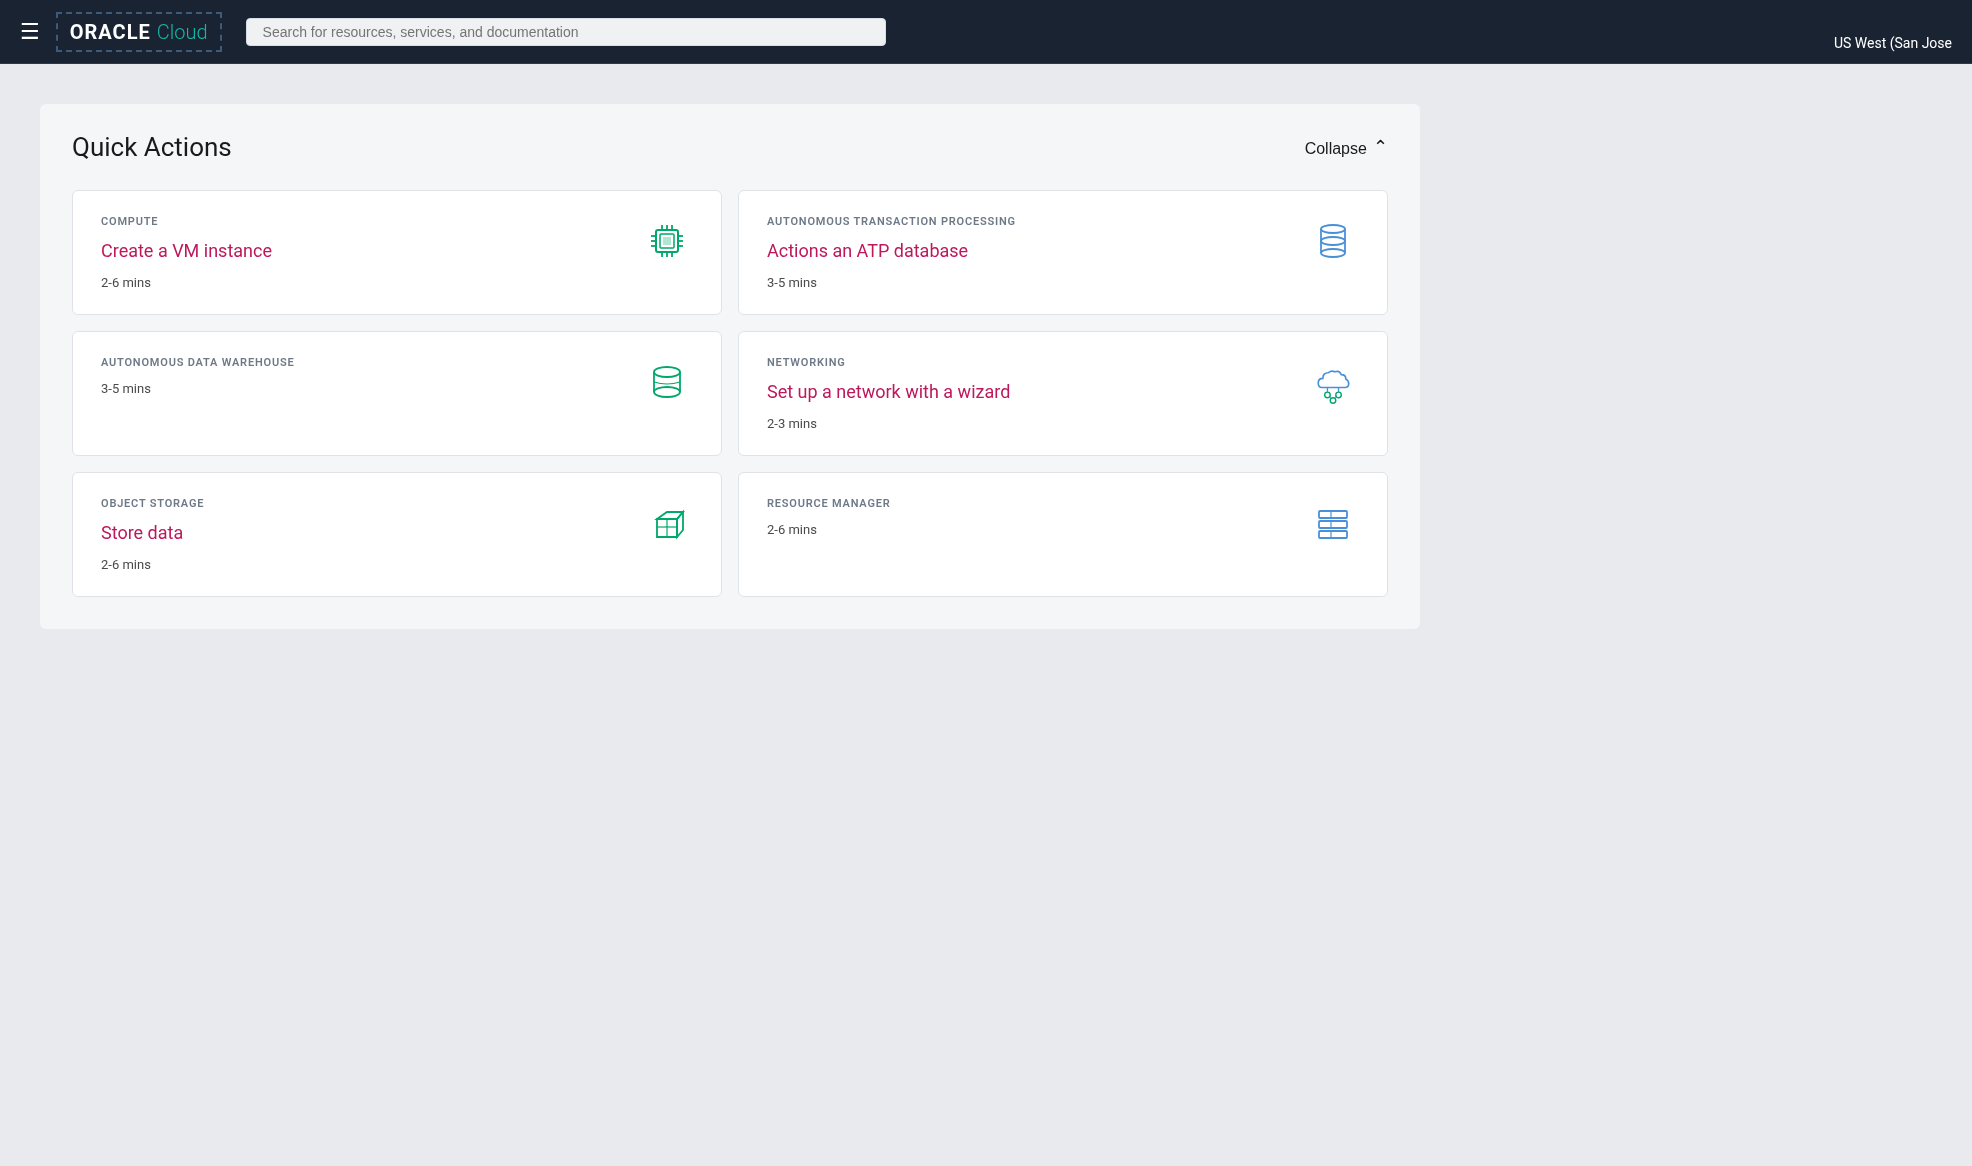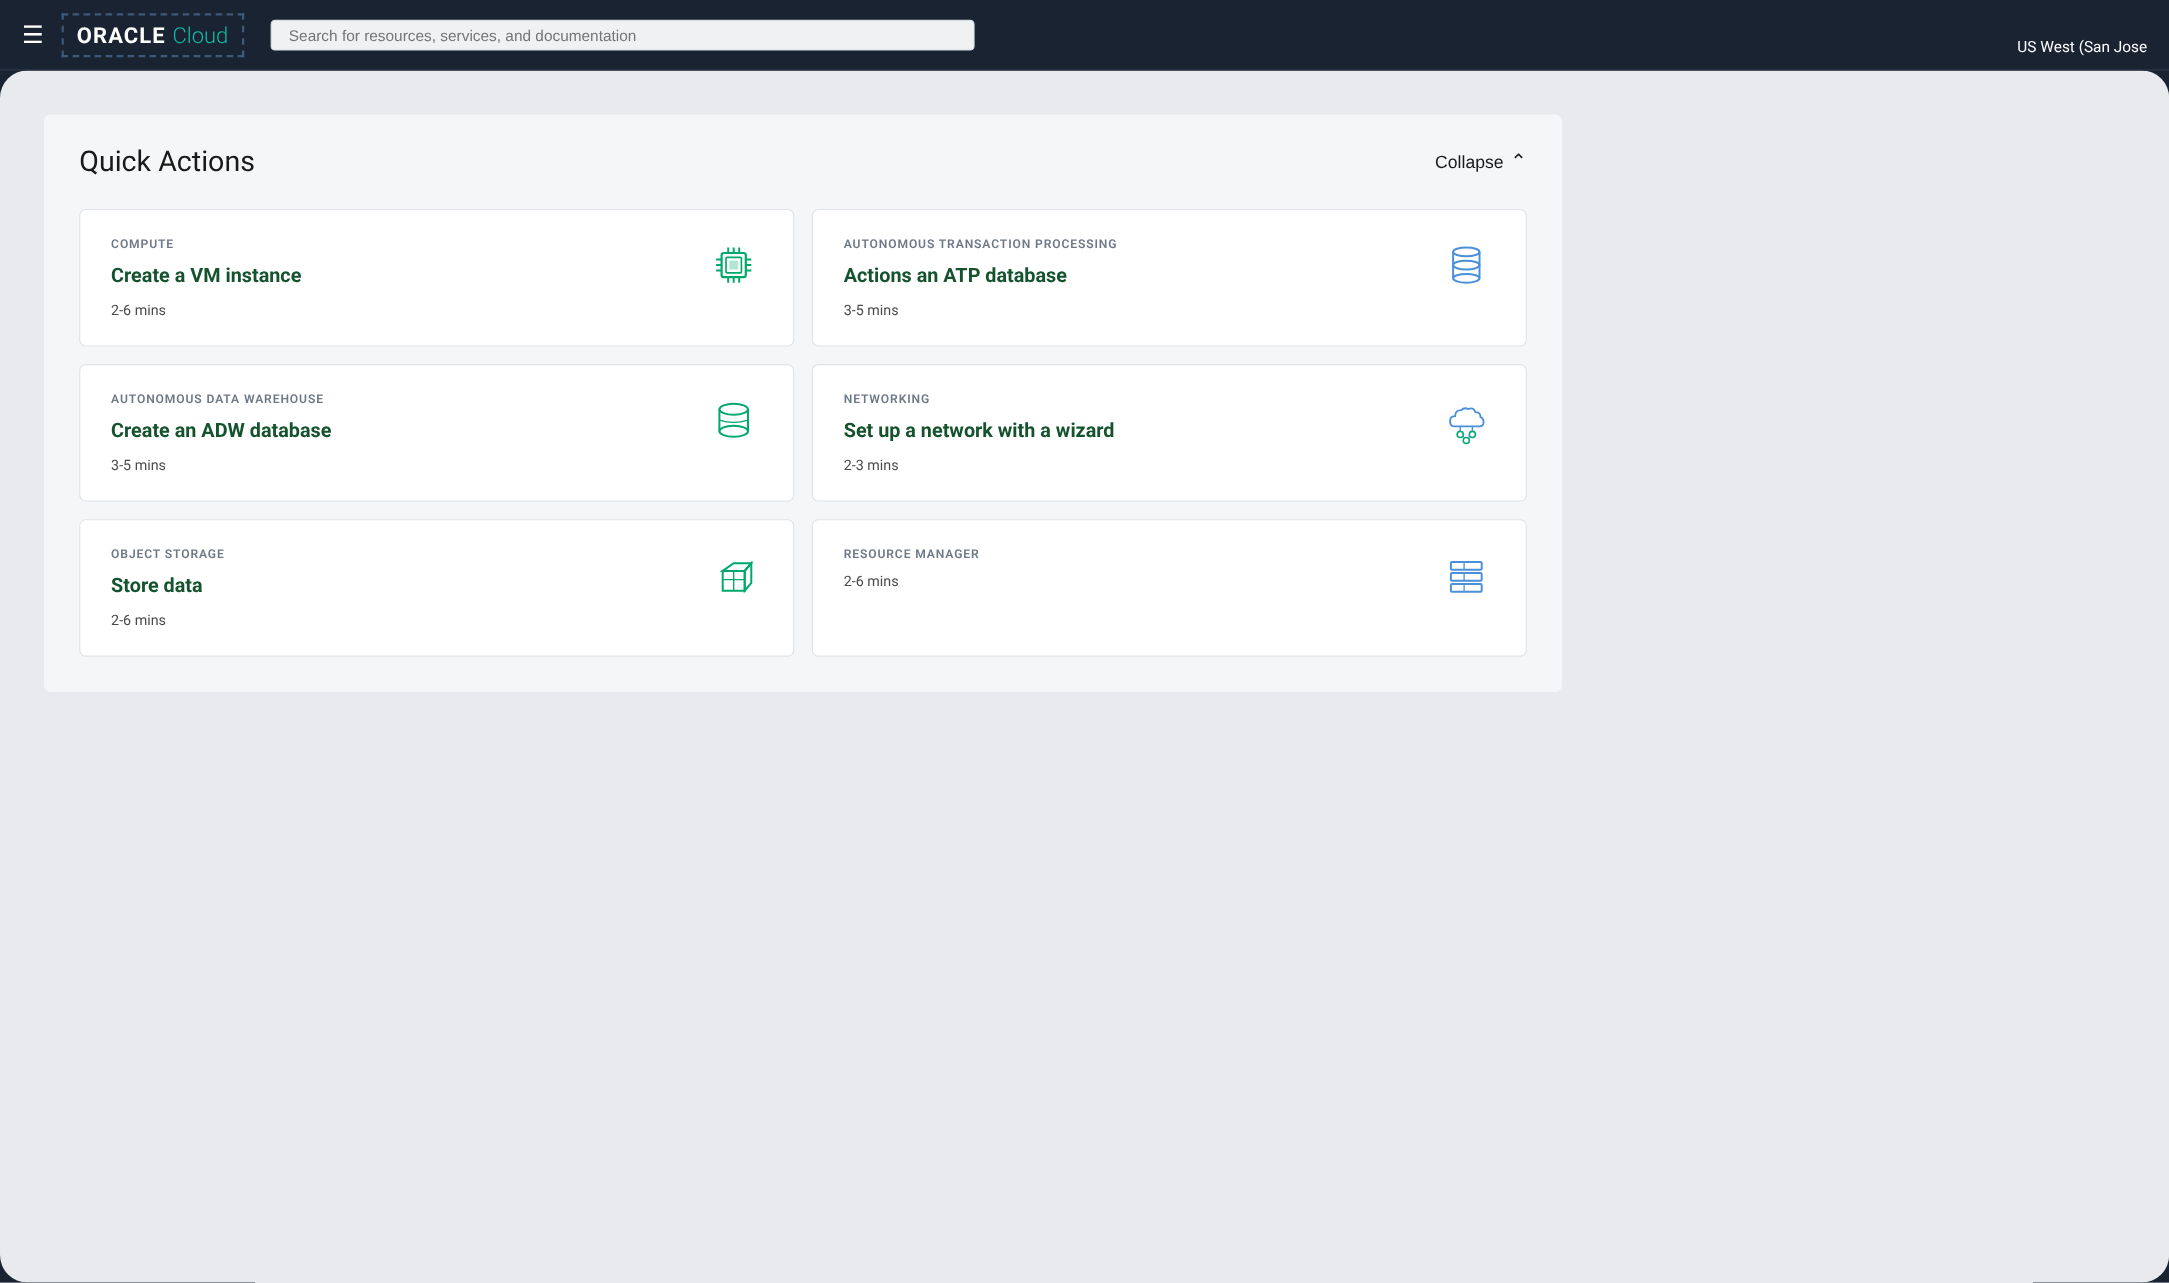--- a/index.html
+++ b/index.html
@@ -77,21 +77,20 @@
       font-size: 14px;
       white-space: nowrap;
       margin-top: 23px;
     }
 
     
     .main-content {
       background-color: #e8eaed;
       min-height: calc(1166px - 64px);
       padding: 40px 40px;
-      border-radius: 25px;
     }
 
     
     .quick-actions-panel {
       background-color: #f5f6f7;
       border-radius: 6px;
       padding: 28px 32px 32px 32px;
       max-width: 1380px;
     }
 
@@ -147,22 +146,22 @@
       font-size: 11px;
       font-weight: 600;
       letter-spacing: 0.8px;
       color: #6e7988;
       text-transform: uppercase;
       margin-bottom: 12px;
     }
 
     .card-title {
       font-size: 18px;
-      color: #14532d;
-      font-weight: 700;
+      color: #be185d;
+      font-weight: 400;
       margin-bottom: 14px;
       text-decoration: none;
     }
 
     .card-duration {
       font-size: 13px;
       color: #4a4a4a;
     }
 
     .card-icon {
@@ -254,21 +253,20 @@
             <ellipse cx="24" cy="24" rx="12" ry="4" stroke="#4a90d9" stroke-width="1.8" fill="none"></ellipse>
             <ellipse cx="24" cy="36" rx="12" ry="4" stroke="#4a90d9" stroke-width="1.8" fill="none"></ellipse>
             <line x1="12" y1="12" x2="12" y2="36" stroke="#4a90d9" stroke-width="1.8"></line>
             <line x1="36" y1="12" x2="36" y2="36" stroke="#4a90d9" stroke-width="1.8"></line>
           </svg>
         </div>
       </div>
 
       <div class="action-card">
         <span class="card-category">AUTONOMOUS DATA WAREHOUSE</span>
-        <a class="card-title">Create an ADW database</a>
         <span class="card-duration">3-5 mins</span>
         <div class="card-icon icon-adw">
           <svg viewBox="0 0 48 48" fill="none" xmlns="http://www.w3.org/2000/svg">
 
             <ellipse cx="24" cy="14" rx="13" ry="5" stroke="#00a86b" stroke-width="1.8" fill="none"></ellipse>
             <ellipse cx="24" cy="34" rx="13" ry="5" stroke="#00a86b" stroke-width="1.8" fill="none"></ellipse>
             <line x1="11" y1="14" x2="11" y2="34" stroke="#00a86b" stroke-width="1.8"></line>
             <line x1="37" y1="14" x2="37" y2="34" stroke="#00a86b" stroke-width="1.8"></line>
 
             <path d="M11 24 Q24 28 37 24" stroke="#00a86b" stroke-width="1.2" fill="none"></path>

